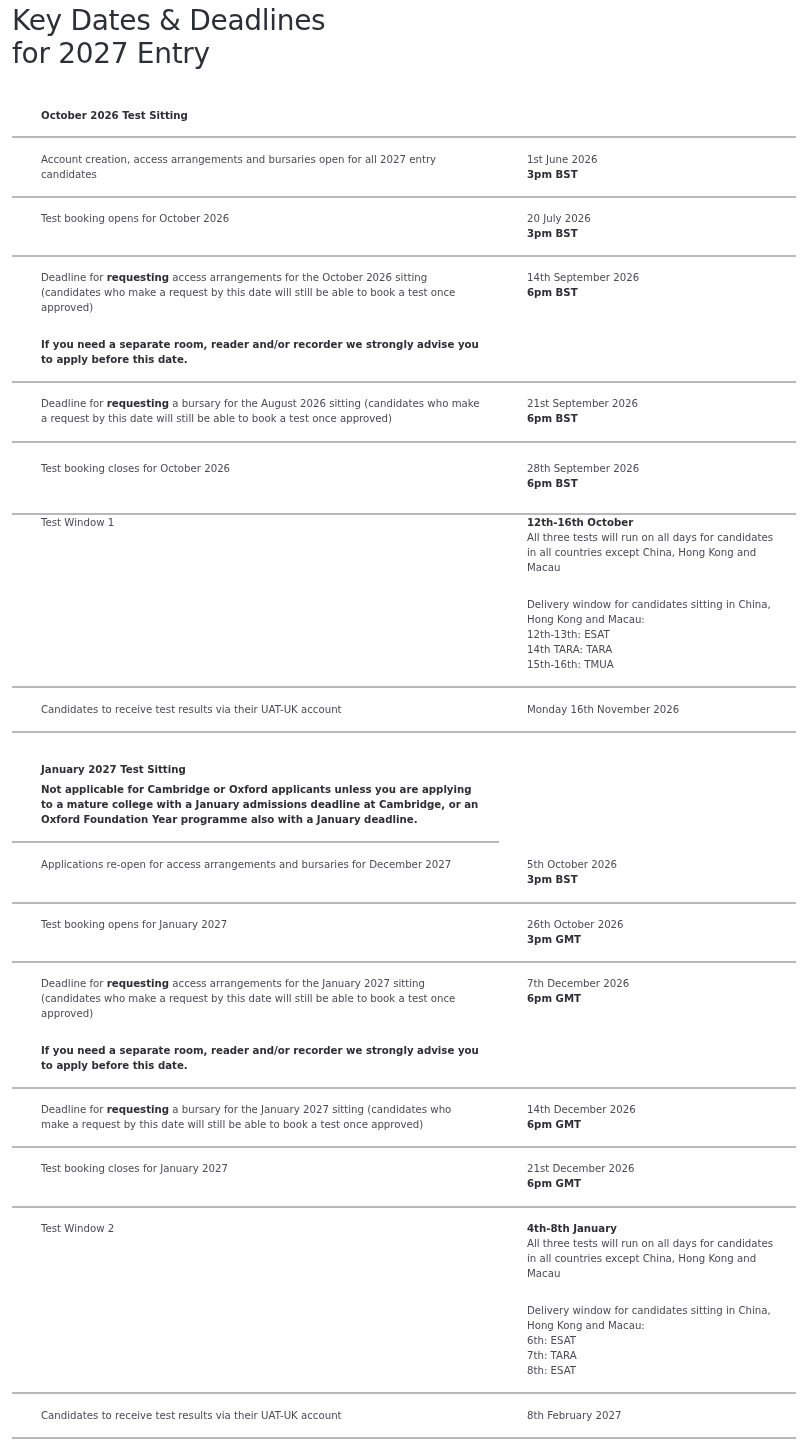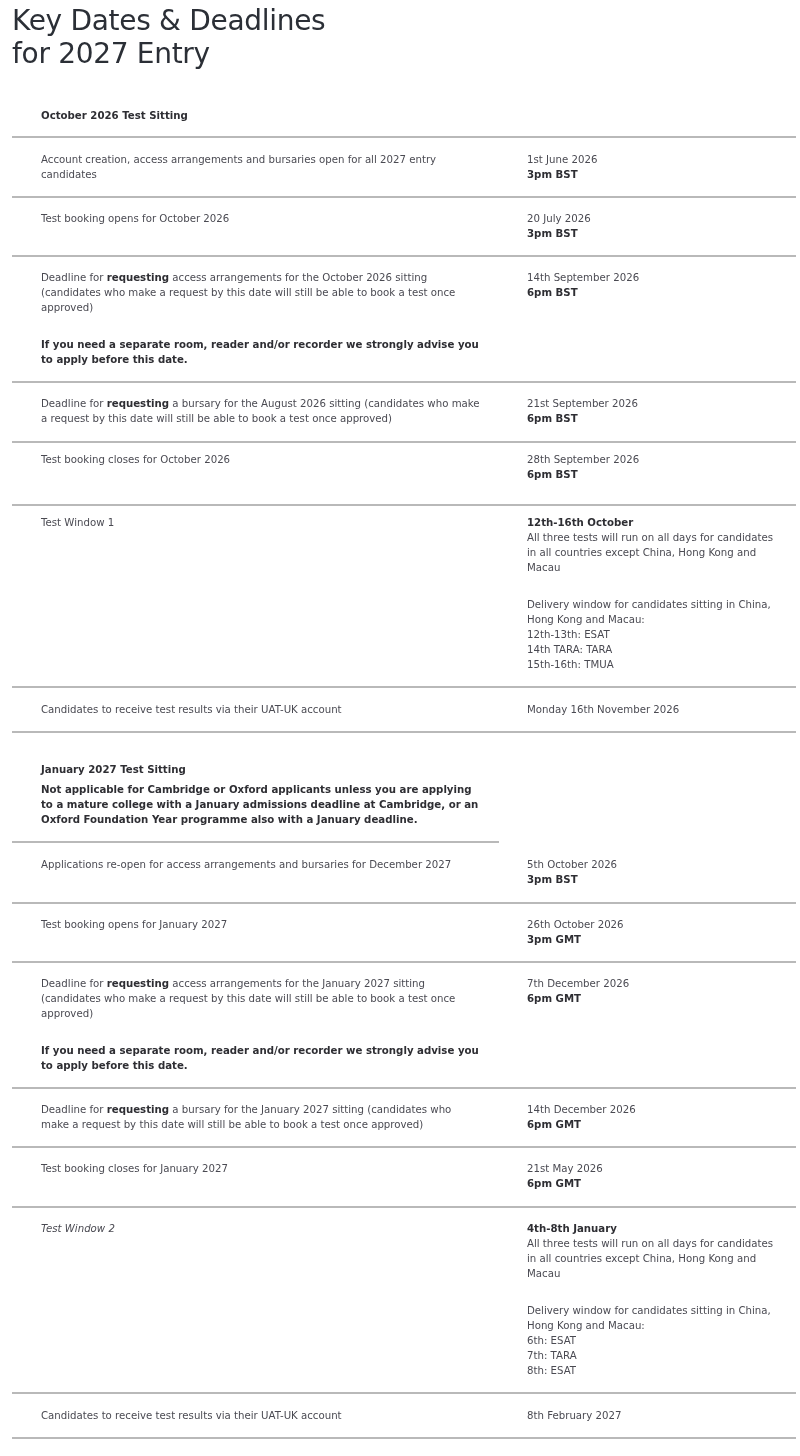--- a/index.html
+++ b/index.html
@@ -72,21 +72,21 @@
   <div class="row line" style="top:383px;height:60px;">
     <div class="left" style="top:13px;">
       <span>Deadline for </span><span class="b">requesting</span><span> a bursary for the August 2026 sitting (candidates who make a request by this date will still be able to book a test once approved)</span>
     </div>
     <div class="right" style="top:13px;">
       <div>21st September 2026</div>
       <div class="b">6pm BST</div>
     </div>
   </div>
 
-  <div class="row line" style="top:439px;height:67px;">
+  <div class="row line" style="top:448px;height:67px;">
     <div class="left" style="top:13px;">Test booking closes for October 2026</div>
     <div class="right" style="top:13px;">
       <div>28th September 2026</div>
       <div class="b">6pm BST</div>
     </div>
   </div>
 
   <div class="row line" style="top:502px;height:186px;">
     <div class="left" style="top:13px;">Test Window 1</div>
     <div class="right" style="top:13px;">
@@ -146,27 +146,27 @@
     </div>
     <div class="right" style="top:13px;">
       <div>14th December 2026</div>
       <div class="b">6pm GMT</div>
     </div>
   </div>
 
   <div class="row line" style="top:1148px;height:60px;">
     <div class="left" style="top:13px;">Test booking closes for January 2027</div>
     <div class="right" style="top:13px;">
-      <div>21st May 2026</div>
+      <div>21st December 2026</div>
       <div class="b">6pm GMT</div>
     </div>
   </div>
 
   <div class="row line" style="top:1208px;height:186px;">
-    <div class="left" style="top:13px;font-style:italic;">Test Window 2</div>
+    <div class="left" style="top:13px;">Test Window 2</div>
     <div class="right" style="top:13px;">
       <div class="b">4th-8th January</div>
       <div>All three tests will run on all days for candidates in all countries except China, Hong Kong and Macau</div>
       <div class="gap"></div>
       <div>Delivery window for candidates sitting in China, Hong Kong and Macau:</div>
       <div>6th: ESAT</div>
       <div>7th: TARA</div>
       <div>8th: ESAT</div>
     </div>
   </div>

